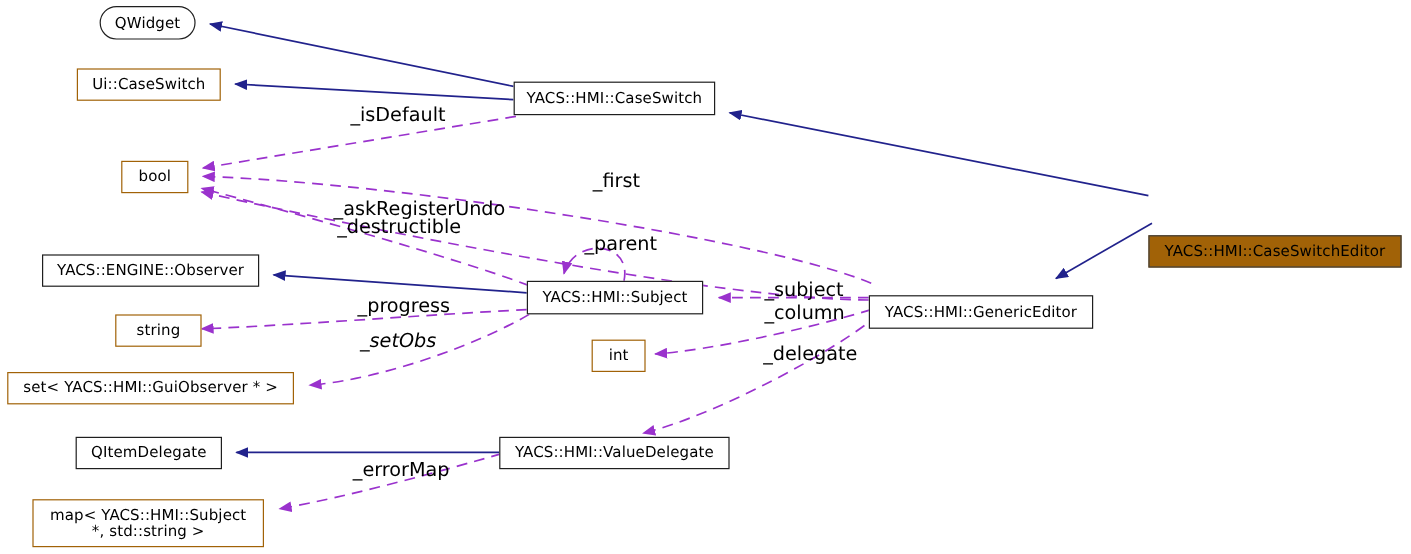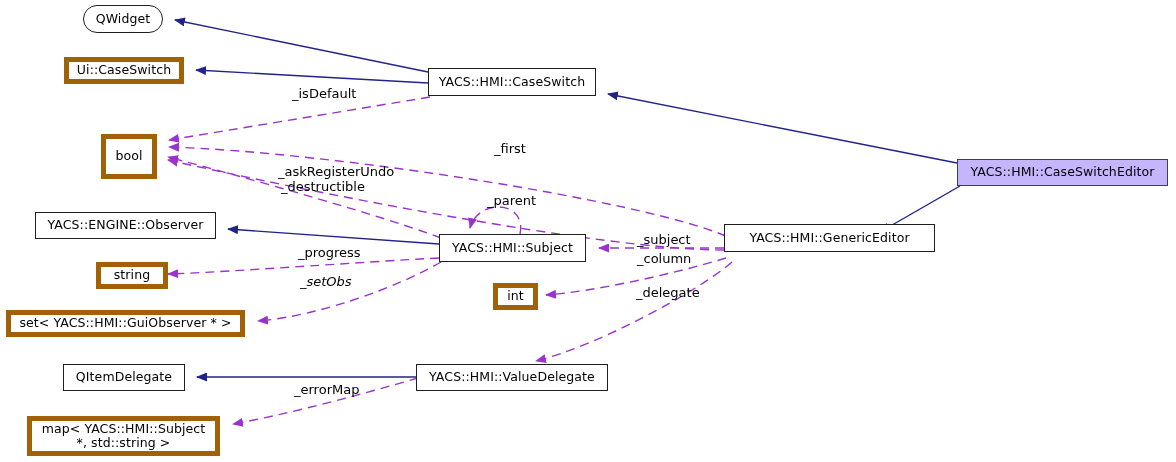--- a/index.html
+++ b/index.html
@@ -32,29 +32,30 @@
     text-align: center;
     font-size: 12.5px;
     line-height: 1.15;
     color: #000000;
     background: #ffffff;
     white-space: pre;
     letter-spacing: 0.1px;
   }
   
   .node.solid  { border: 1.6px solid #1f1f1f; }
-  .node.light  { border: 5px solid #a16207; }
+  .node.light  { border: 1px solid #a16207; }
   .node.center {
     border: 1.6px solid #404040;
-    background: #c4b5fd;
+    background: #a16207;
+    margin-top: 37px;
   }
   .edge-label {
     position: absolute;
     font-family: "DejaVu Sans", "Liberation Sans", sans-serif;
-    font-size: 13px;
+    font-size: 16px;
     color: #000000;
     white-space: pre;
     background: transparent;
   }
 </style>
 </head>
 <body>
 
 <div id="diagram">
 
@@ -105,25 +106,25 @@
 
       <path d="M732,262 C700,290 600,345 536,361"></path>
 
       <path d="M418,378 C370,392 290,414 233,424"></path>
     </g>
   </svg>
 
   <div class="node solid" style="left:83px;  top:5px;   width:80px;  height:28px;border-radius:14px;">QWidget</div>
   <div class="node light" style="left:64px;  top:57px;  width:120px; height:27px;">Ui::CaseSwitch</div>
   <div class="node solid" style="left:428px; top:68px;  width:168px; height:28px;">YACS::HMI::CaseSwitch</div>
-  <div class="node light" style="left:101px; top:134px; width:56px;  height:45px;">bool</div>
+  <div class="node light" style="left:101px; top:134px; width:56px;  height:27px;">bool</div>
   <div class="node center" style="left:957px; top:159px; width:211px; height:27px;">YACS::HMI::CaseSwitchEditor</div>
   <div class="node solid" style="left:35px;  top:212px; width:181px; height:27px;">YACS::ENGINE::Observer</div>
   <div class="node solid" style="left:439px; top:234px; width:147px; height:28px;">YACS::HMI::Subject</div>
-  <div class="node solid" style="left:724px; top:224px; width:211px; height:28px;">YACS::HMI::GenericEditor</div>
+  <div class="node solid" style="left:724px; top:246px; width:187px; height:28px;">YACS::HMI::GenericEditor</div>
   <div class="node light" style="left:96px;  top:262px; width:72px;  height:27px;">string</div>
   <div class="node light" style="left:493px; top:283px; width:45px;  height:27px;">int</div>
   <div class="node light" style="left:6px;   top:310px; width:239px; height:27px;">set&lt; YACS::HMI::GuiObserver * &gt;</div>
   <div class="node solid" style="left:63px;  top:364px; width:122px; height:27px;">QItemDelegate</div>
   <div class="node solid" style="left:416px; top:364px; width:192px; height:27px;">YACS::HMI::ValueDelegate</div>
   <div class="node light" style="left:27px;  top:416px; width:193px; height:40px;">map&lt; YACS::HMI::Subject
 *, std::string &gt;</div>
 
   <div class="edge-label" style="left:292px; top:86px;">_isDefault</div>
   <div class="edge-label" style="left:494px; top:141px;">_first</div>

